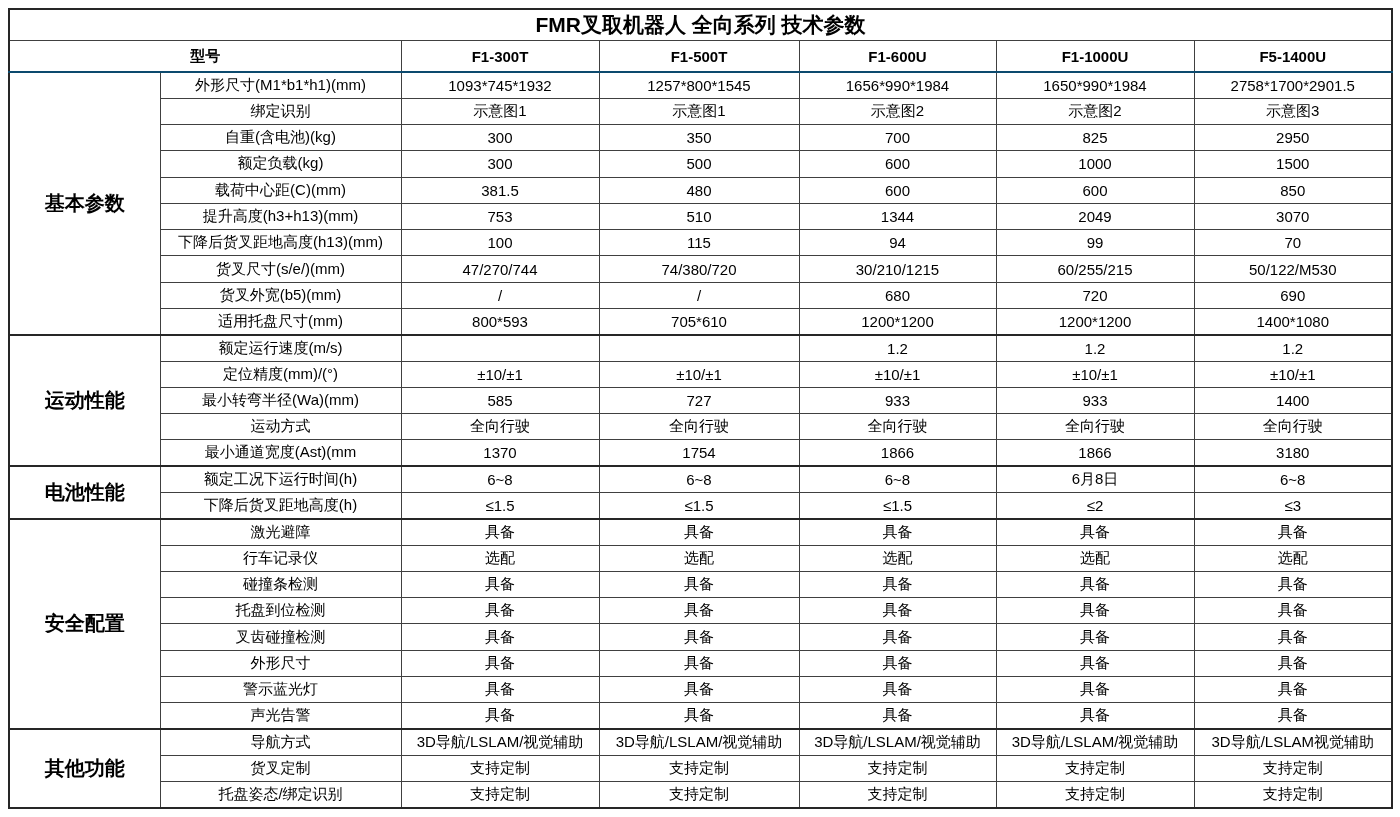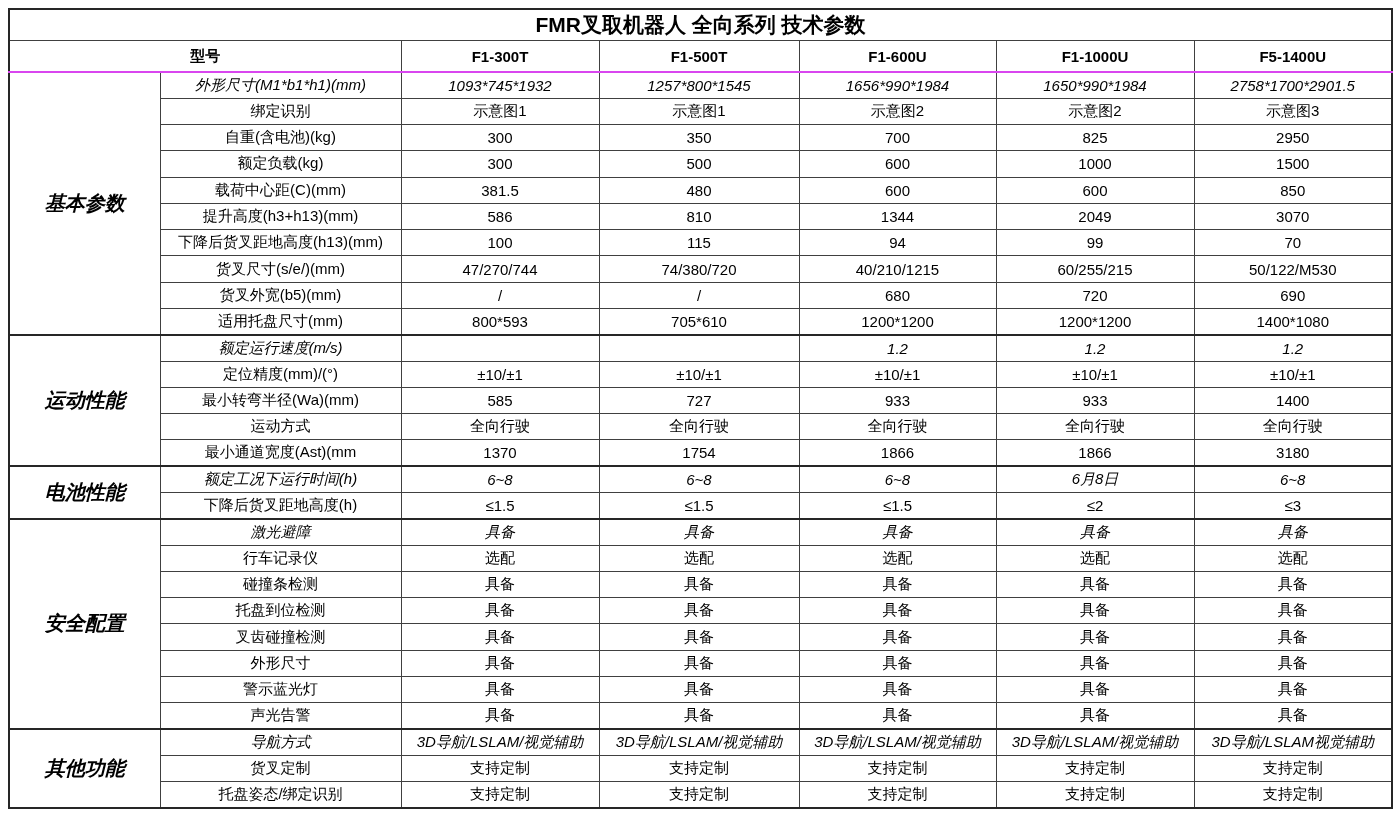--- a/index.html
+++ b/index.html
@@ -37,31 +37,30 @@
   .spec tr.title-row th {
     height: 30px;
     font-size: 21px;
     font-weight: 700;
     border-bottom: 1px solid #404040;
   }
   .spec tr.header-row th {
     height: 30px;
     font-size: 15px;
     font-weight: 700;
-    border-bottom: 2px solid #d946ef;
+    border-bottom: 2px solid #0c4a6e;
   }
   .spec tbody tr { height: 26px; }
   .spec th.group-cell {
     font-weight: 700;
     font-size: 20px;
   }
   .spec tr.section-start th,
   .spec tr.section-start td {
     border-top: 2px solid #262626;
-    font-style: italic;
   }
 </style>
 </head>
 <body>
 
 <div class="page">
   <table class="spec">
     <colgroup>
       <col style="width:151px">
       <col style="width:241px">
@@ -121,39 +120,39 @@
         <tr>
           <td>载荷中心距(C)(mm)</td>
           <td>381.5</td>
           <td>480</td>
           <td>600</td>
           <td>600</td>
           <td>850</td>
         </tr>
         <tr>
           <td>提升高度(h3+h13)(mm)</td>
-          <td>586</td>
-          <td>810</td>
+          <td>753</td>
+          <td>510</td>
           <td>1344</td>
           <td>2049</td>
           <td>3070</td>
         </tr>
         <tr>
           <td>下降后货叉距地高度(h13)(mm)</td>
           <td>100</td>
           <td>115</td>
           <td>94</td>
           <td>99</td>
           <td>70</td>
         </tr>
         <tr>
           <td>货叉尺寸(s/e/)(mm)</td>
           <td>47/270/744</td>
           <td>74/380/720</td>
-          <td>40/210/1215</td>
+          <td>30/210/1215</td>
           <td>60/255/215</td>
           <td>50/122/M530</td>
         </tr>
         <tr>
           <td>货叉外宽(b5)(mm)</td>
           <td>/</td>
           <td>/</td>
           <td>680</td>
           <td>720</td>
           <td>690</td>

